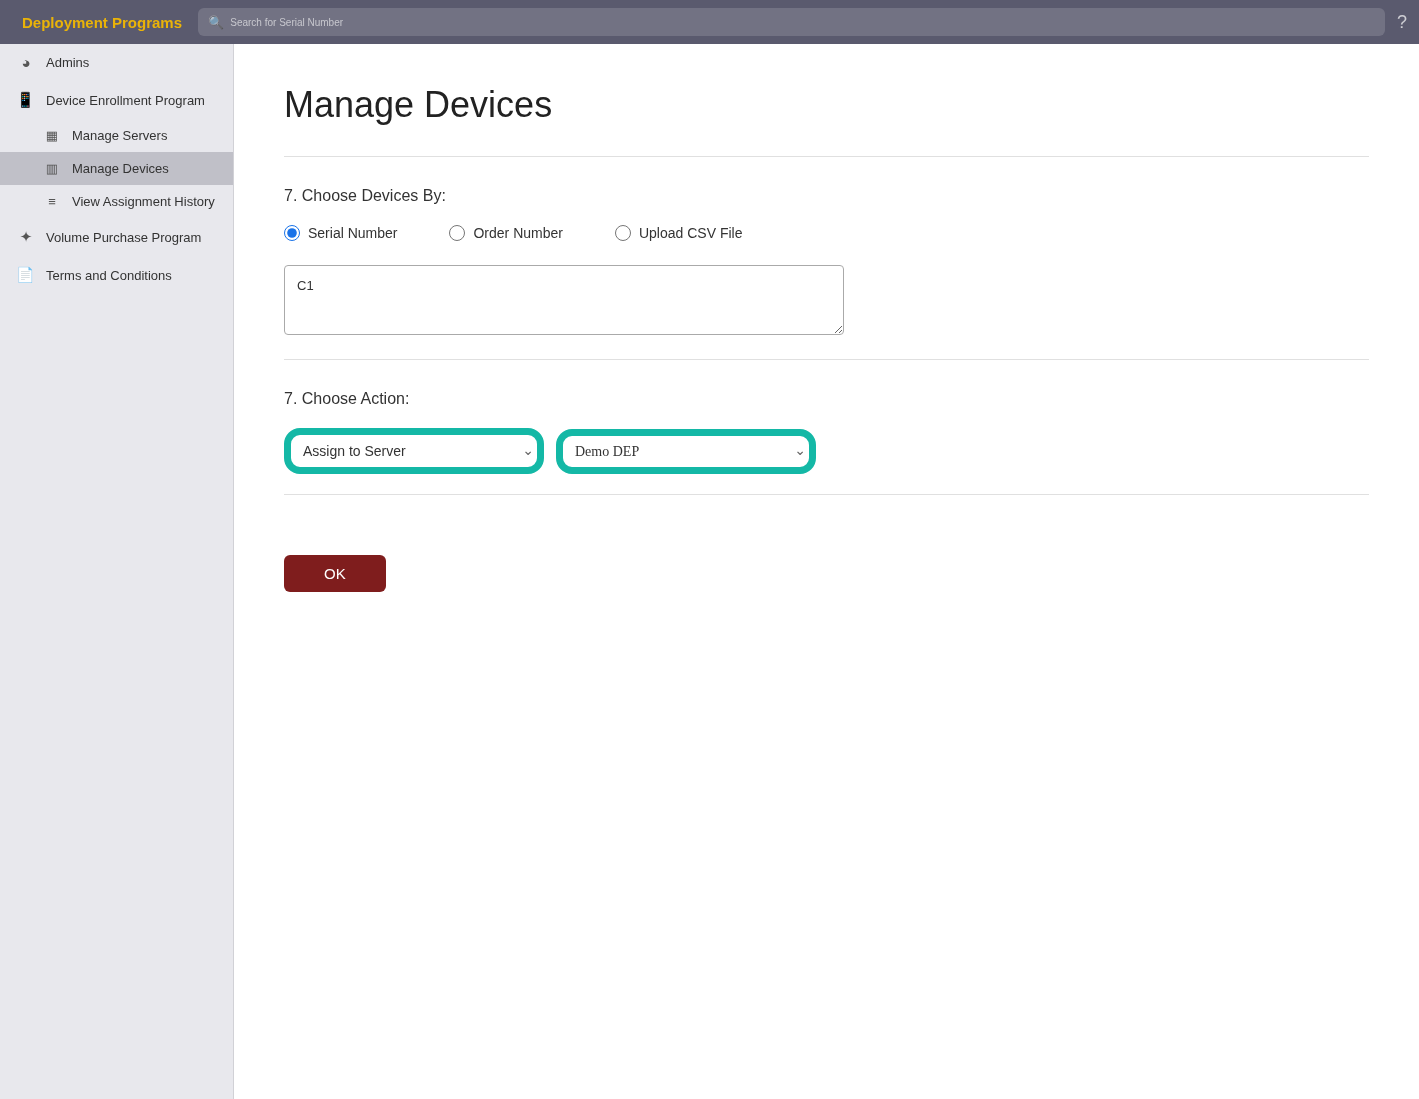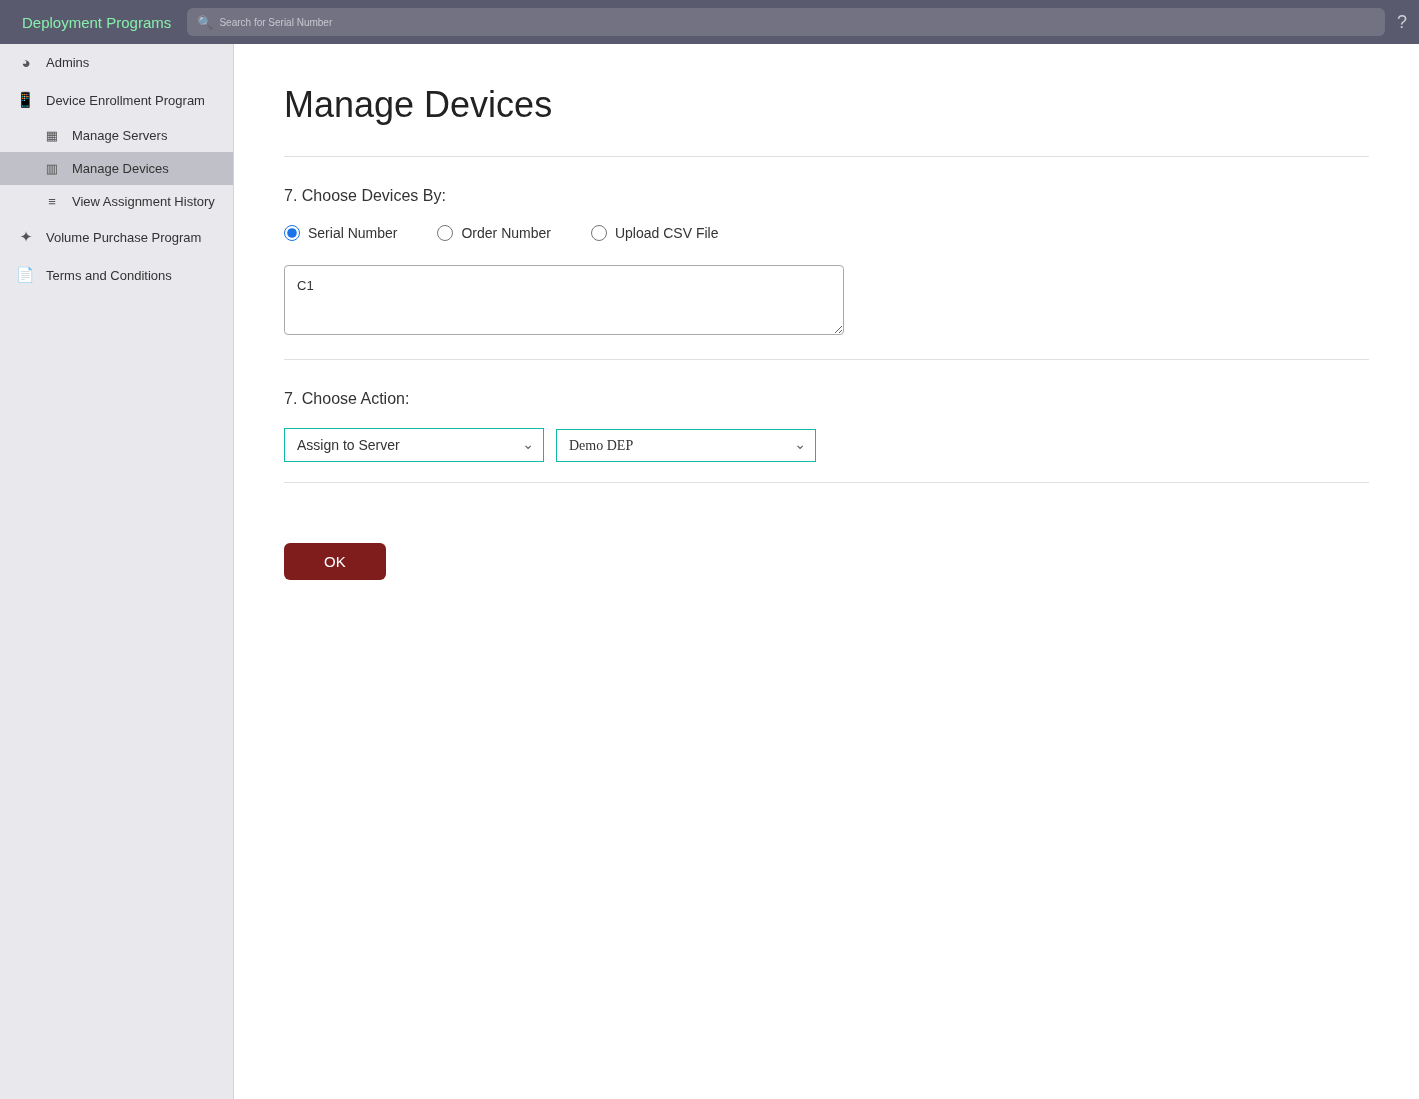--- a/index.html
+++ b/index.html
@@ -3,21 +3,21 @@
   <meta charset="utf-8">
   <style>
     * { box-sizing: border-box; margin: 0; padding: 0; }
     body { font-family: -apple-system, BlinkMacSystemFont, "Helvetica Neue", Helvetica, Arial, sans-serif; display: flex; flex-direction: column; height: 100vh; background: #f0f0f5; }
 
     
     .top-bar {
       display: flex; align-items: center; background: #5a5a6e; height: 44px; padding: 0 12px; flex-shrink: 0;
     }
     .apple-logo { color: #fff; font-size: 18px; margin-right: 10px; }
-    .app-title { color: #86efac; font-size: 15px; font-weight: 400; margin-right: 16px; }
+    .app-title { color: #eab308; font-size: 15px; font-weight: 700; margin-right: 16px; }
     .search-bar {
       flex: 1; display: flex; align-items: center; background: rgba(255,255,255,0.15);
       border-radius: 6px; padding: 0 10px; height: 28px;
     }
     .search-icon { color: rgba(255,255,255,0.7); font-size: 13px; margin-right: 6px; }
     .search-input {
       background: transparent; border: none; outline: none; color: #fff; font-size: 10px; width: 100%;
     }
     .search-input::placeholder { color: rgba(255,255,255,0.6); }
     .help-icon { color: rgba(255,255,255,0.7); font-size: 18px; margin-left: 12px; cursor: pointer; }
@@ -44,36 +44,36 @@
 
     
     .main {
       flex: 1; background: #fff; overflow-y: auto; padding: 40px 50px;
     }
     .page-title { font-size: 36px; font-weight: 300; color: #222; margin-bottom: 30px; }
     .divider { border: none; border-top: 1px solid #e0e0e0; margin: 20px 0 30px; }
     .section-title { font-size: 16px; color: #333; margin-bottom: 20px; }
 
     
-    .radio-group { display: flex; align-items: center; gap: 40px; margin-bottom: 24px; }
+    .radio-group { display: flex; align-items: center; gap: 52px; margin-bottom: 24px; }
     .radio-option { display: flex; align-items: center; gap: 8px; cursor: pointer; font-size: 14px; color: #333; }
     .radio-input { width: 16px; height: 16px; accent-color: #1a73e8; cursor: pointer; }
 
     
     .serial-textarea {
       width: 560px; height: 70px; border: 1px solid #aaa; border-radius: 4px;
       padding: 12px; font-size: 13px; resize: vertical; color: #333; outline: none;
       font-family: inherit;
     }
 
     
     .action-row { display: flex; align-items: center; gap: 12px; margin-top: 20px; }
 
     .select-dropdown {
-      appearance: none; -webkit-appearance: none; border: 1px solid #14b8a6; border-radius: 0;
+      appearance: none; -webkit-appearance: none; border: 7px solid #14b8a6; border-radius: 16px;
       padding: 8px 32px 8px 12px; font-size: 14px; background: #fff; cursor: pointer;
       color: #333; outline: none; position: relative;
     }
     .select-wrapper { position: relative; }
     .select-wrapper::after {
       content: '⌄'; position: absolute; right: 10px; top: 50%; transform: translateY(-55%);
       pointer-events: none; color: #666; font-size: 14px;
     }
     .select-action { width: 260px; }
     .select-server { width: 260px; font-family: Liberation Serif, serif; }

